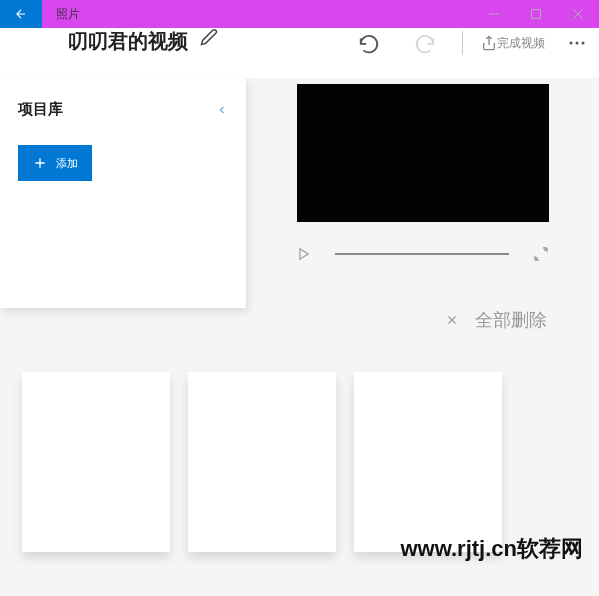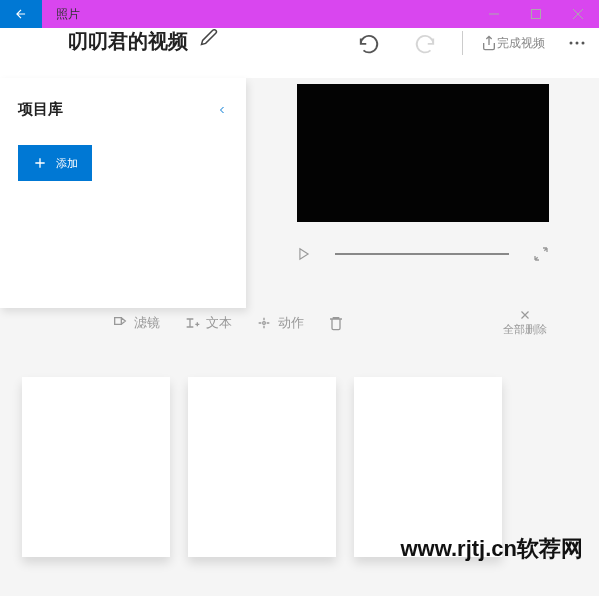--- a/index.html
+++ b/index.html
@@ -30,21 +30,21 @@
   
   .preview-area { flex: 1; display: flex; flex-direction: column; align-items: center; padding-top: 6px; }
   .video-preview { width: 252px; height: 138px; background: #030303; }
   .playback { display: flex; align-items: center; gap: 16px; margin-top: 24px; width: 252px; justify-content: space-between; }
   .play-btn { color: #888; }
   .progress { flex: 1; height: 2px; background: #888; margin: 0 8px; }
   .fullscreen-btn { color: #888; }
   .tool-item { display: flex; align-items: center; gap: 6px; color: #999; font-size: 13px; }
   .toolbar-wrap { display: flex; align-items: center; width: 100%; padding: 0 32px; }
   .tool-left { display: flex; gap: 24px; margin-left: 80px; }
-  .tool-right { display: flex; gap: 0; margin-left: auto; margin-right: 20px; align-items: center; color: #999; font-size: 11px; flex-direction: column; }
+  .tool-right { display: flex; gap: 16px; margin-left: auto; margin-right: 20px; align-items: center; color: #999; font-size: 18px; }
   
   .storyboard { display: flex; gap: 18px; padding: 40px 22px 0; }
   .clip { width: 148px; height: 180px; background: #fff; box-shadow: 0 6px 10px rgba(0,0,0,0.12); }
   
   .watermark { position: absolute; bottom: 32px; right: 16px; font-size: 22px; font-weight: bold; color: #111; font-family: Arial, sans-serif; }
   
   svg { display: block; }
 </style>
 </head>
 <body>
@@ -140,46 +140,20 @@
       <div class="fullscreen-btn">
         <svg width="16" height="16" viewBox="0 0 24 24" fill="none" stroke="#999" stroke-width="2">
             <path d="M7 17l-4 4M3 21v-6M3 21h6M17 7l4-4M21 3v6M21 3h-6"></path>
           </svg>
       </div>
     </div>
   </div>
 </div>
 
 <div class="toolbar-wrap">
-  <div class="tool-left">
-    <div class="tool-item">
-      <svg width="16" height="16" viewBox="0 0 24 24" fill="none" stroke="#999" stroke-width="2">
-          <path d="M4 4h10v10H4zM14 4l6 5-6 5"></path>
-        </svg>
-      <span>滤镜</span>
-    </div>
-    <div class="tool-item">
-      <svg width="16" height="16" viewBox="0 0 24 24" fill="none" stroke="#999" stroke-width="2">
-          <path d="M4 6h10M9 6v12M4 18h10M17 14h6M20 11v6"></path>
-        </svg>
-      <span>文本</span>
-    </div>
-    <div class="tool-item">
-      <svg width="16" height="16" viewBox="0 0 24 24" fill="none" stroke="#999" stroke-width="2">
-          <circle cx="12" cy="12" r="2"></circle>
-          <path d="M12 4v4M12 16v4M4 12h4M16 12h4"></path>
-        </svg>
-      <span>动作</span>
-    </div>
-    <div class="tool-item">
-      <svg width="16" height="16" viewBox="0 0 24 24" fill="none" stroke="#999" stroke-width="2">
-          <path d="M3 6h18M8 6V4h8v2M6 6v14a2 2 0 002 2h8a2 2 0 002-2V6"></path>
-        </svg>
-    </div>
-  </div>
   <div class="tool-right">
     <svg width="14" height="14" viewBox="0 0 24 24" fill="none" stroke="#999" stroke-width="2">
         <path d="M18 6L6 18M6 6l12 12"></path>
       </svg>
     <span>全部删除</span>
   </div>
 </div>
 
 <div class="storyboard">
   <div class="clip"></div>

